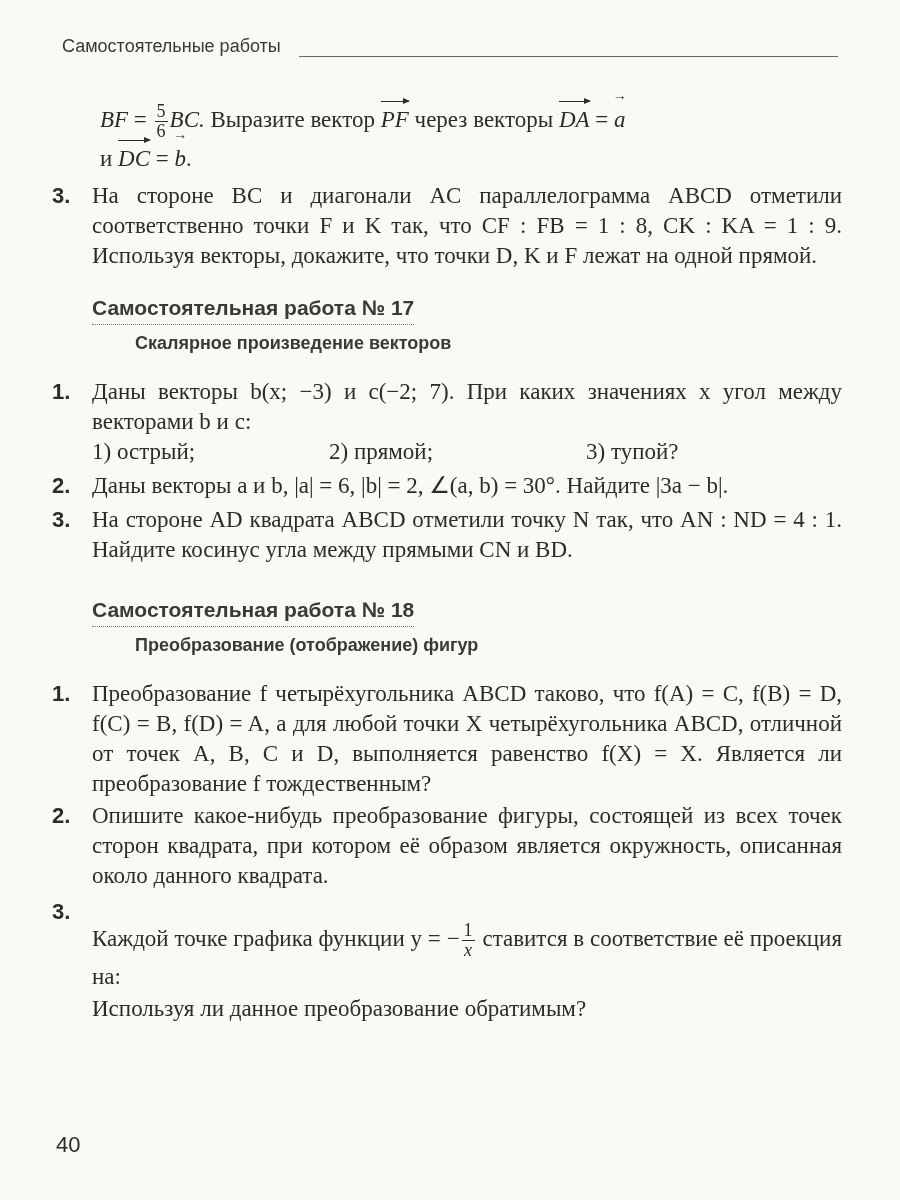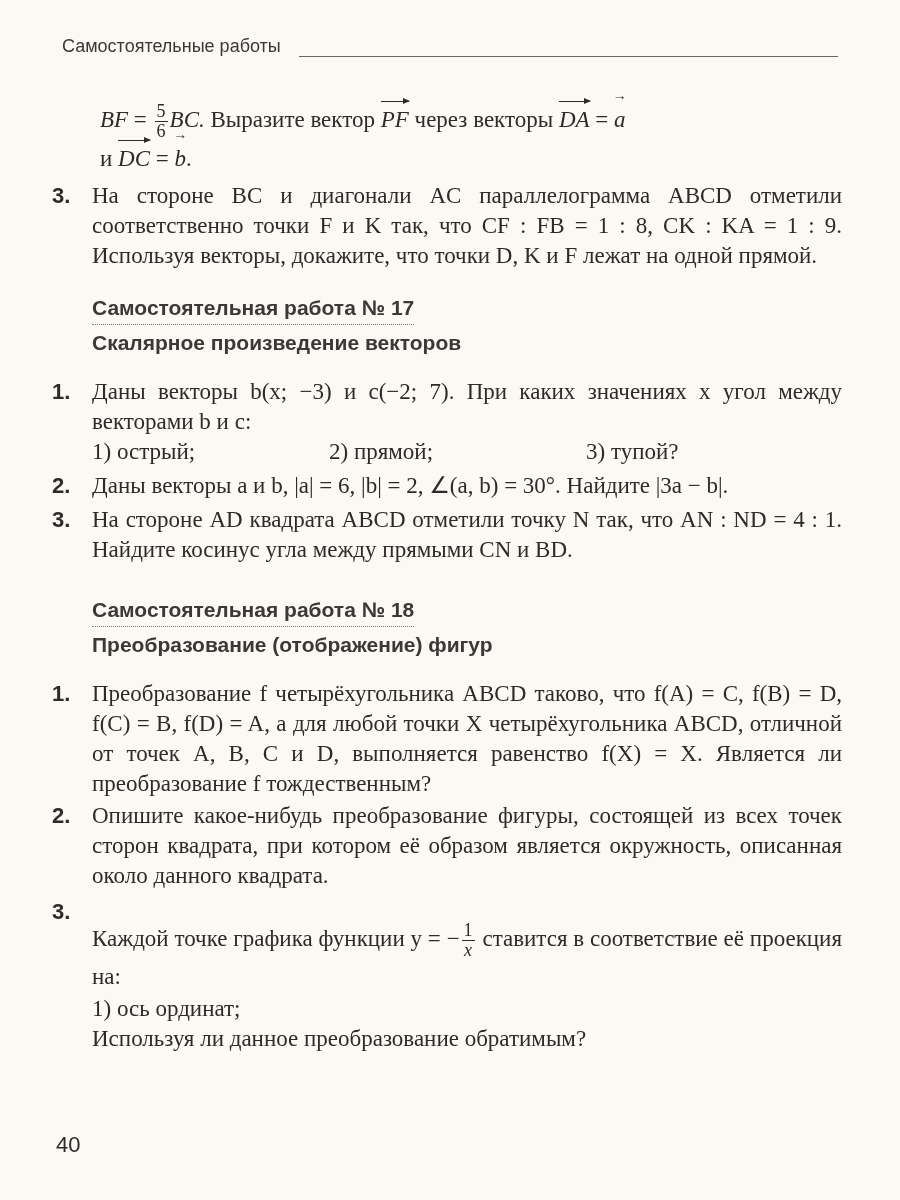--- a/index.html
+++ b/index.html
@@ -39,21 +39,21 @@
     position: absolute; left: 0; right: 0; top: -1px; height: 1px; background: #2d2b29;
   }
   .vec.long .arrow::after {
     content: ""; position: absolute; right: -1px; top: -3px;
     border-left: 7px solid #2d2b29; border-top: 3.5px solid transparent; border-bottom: 3.5px solid transparent;
   }
   .frac { display: inline-flex; flex-direction: column; align-items: center; vertical-align: middle; font-size: 18px; line-height: 19px; margin: 0 2px; }
   .frac .n { border-bottom: 1px solid #2d2b29; padding: 0 2px; }
   .section { margin-top: 26px; padding-left: 40px; font-family: "Liberation Sans", sans-serif; font-weight: bold; color: #3b3937; }
   .section .sec-num { font-size: 21px; line-height: 30px; display: inline-block; border-bottom: 1px dotted #7a7672; padding-bottom: 1px; }
-  .section .sec-title { font-size: 21px; line-height: 32px; margin-top: 2px; }
+  .section .sec-title { font-size: 18px; line-height: 32px; margin-top: 2px; margin-left: 43px; }
   .opts { display: flex; padding-left: 40px; gap: 9px; }
   .page-num { position: absolute; left: 56px; top: 1132px; font-family: "Liberation Sans", sans-serif; font-size: 22px; color: #2d2b29; }
 </style>
 </head>
 <body>
 
 <div class="running-head">
   <span>Самостоятельные работы</span>
   <span class="rule"></span>
 </div>
@@ -117,19 +117,18 @@
     <div class="task" style="margin-top:6px;">
       <span class="num">3.</span>
       <div class="body p" style="line-height:34px;margin-top:24px;">
         <span>Каждой точке графика функции y = −</span><span class="frac">
             <span class="n">1</span>
             <i>x</i>
           </span><span> ставится в соответствие её проекция на:</span>
       </div>
     </div>
     <div class="p opts">
-      <span style="width:350px;">1) ось ординат;</span>
     </div>
     <div class="p" style="padding-left:40px;">Используя ли данное преобразование обратимым?</div>
   </div>
 </div>
 
 <div class="page-num">40</div>
 
 </body></html>

